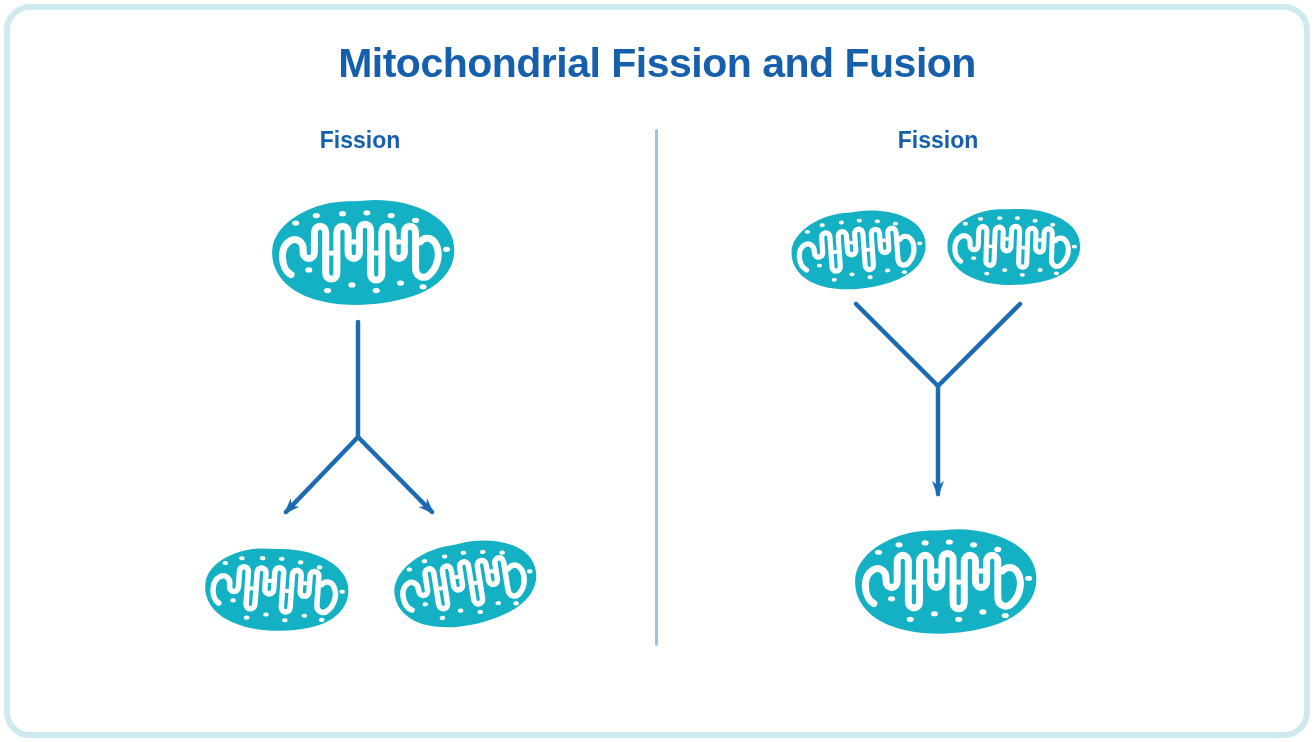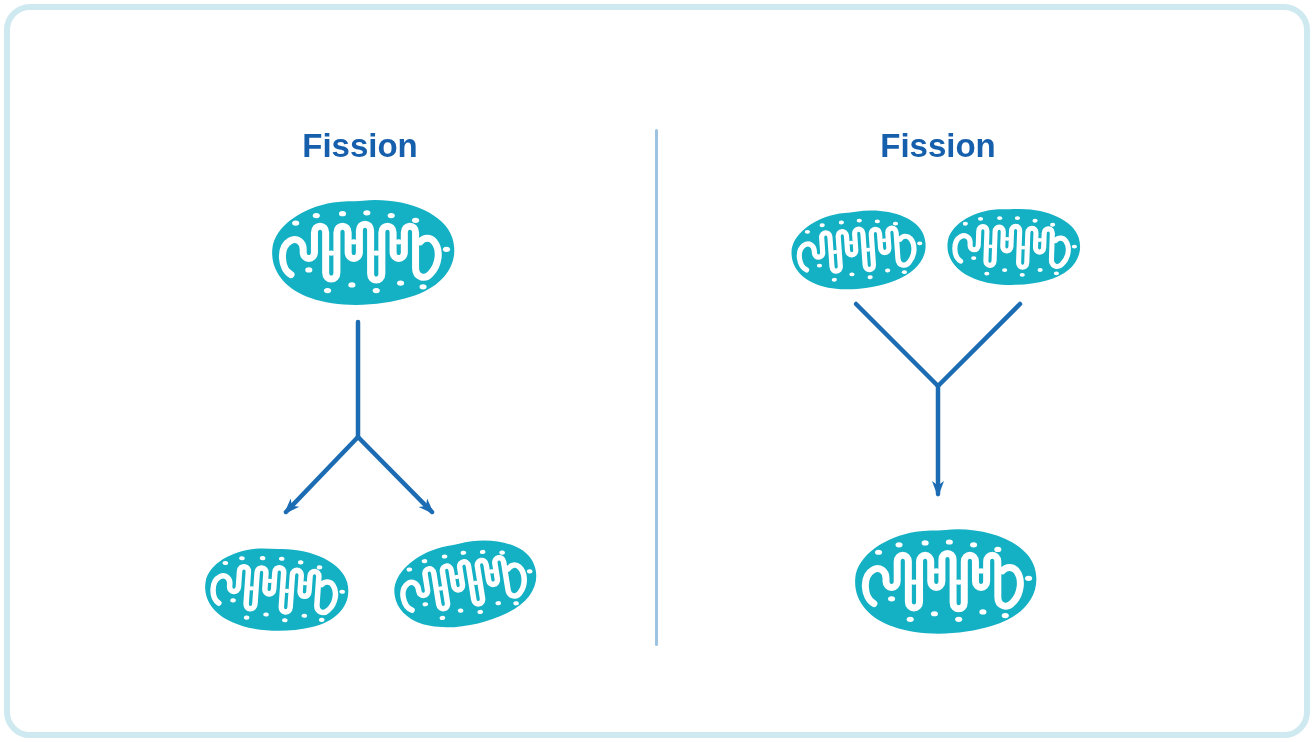--- a/index.html
+++ b/index.html
@@ -13,21 +13,21 @@
   *{box-sizing:border-box;margin:0;padding:0;}
   html,body{width:1314px;height:742px;overflow:hidden;background:var(--page-bg);
     font-family:"Liberation Sans", sans-serif;}
   .stage{position:absolute;left:0;top:0;width:1314px;height:742px;}
   .card{position:absolute;left:4px;top:4px;right:4px;bottom:4px;
     background:#fff;border:6px solid var(--card-border);border-radius:26px;}
   .title{position:absolute;left:657px;top:40px;transform:translateX(-50%);
     white-space:nowrap;font-size:41px;font-weight:700;color:var(--title-blue);
     letter-spacing:-0.5px;}
   .panel-label{position:absolute;top:127px;transform:translateX(-50%);
-    white-space:nowrap;font-size:33px;font-weight:700;color:var(--title-blue);}
+    white-space:nowrap;font-size:23px;font-weight:700;color:var(--title-blue);}
   .panel-label.fission{left:360px;}
   .panel-label.fusion{left:938px;}
   .divider{position:absolute;left:655px;top:129px;width:3px;height:517px;
     background:var(--divider-blue);border-radius:2px;}
   .mito{position:absolute;}
   .mito-body{fill:var(--mitochondrion-teal);}
   .mito-line{fill:none;stroke:#ffffff;stroke-width:7.5;
     stroke-linecap:round;stroke-linejoin:round;}
   .mito-dots ellipse{fill:#ffffff;}
   .arrows{position:absolute;overflow:visible;}
@@ -66,20 +66,21 @@
           <ellipse cx="148" cy="96" rx="3.8" ry="2.8"></ellipse>
           <ellipse cx="172" cy="100" rx="3.8" ry="2.8"></ellipse>
         </g>
       </symbol>
       <marker id="arw" markerUnits="userSpaceOnUse" markerWidth="20" markerHeight="16" refX="14" refY="7" orient="auto">
         <path class="arrow-head" d="M1 1 L17 7 L1 13 L5.5 7 Z"></path>
       </marker>
     </defs>
   </svg>
 
+  <h1 class="title">Mitochondrial Fission and Fusion</h1>
 
   <div class="panel-label fission">Fission</div>
   <div class="panel-label fusion">Fission</div>
 
   <div class="divider"></div>
 
   <svg class="mito" style="left:262px;top:193px" width="206" height="122" viewBox="0 0 220 130">
     <use href="#mito"></use>
   </svg>
 

